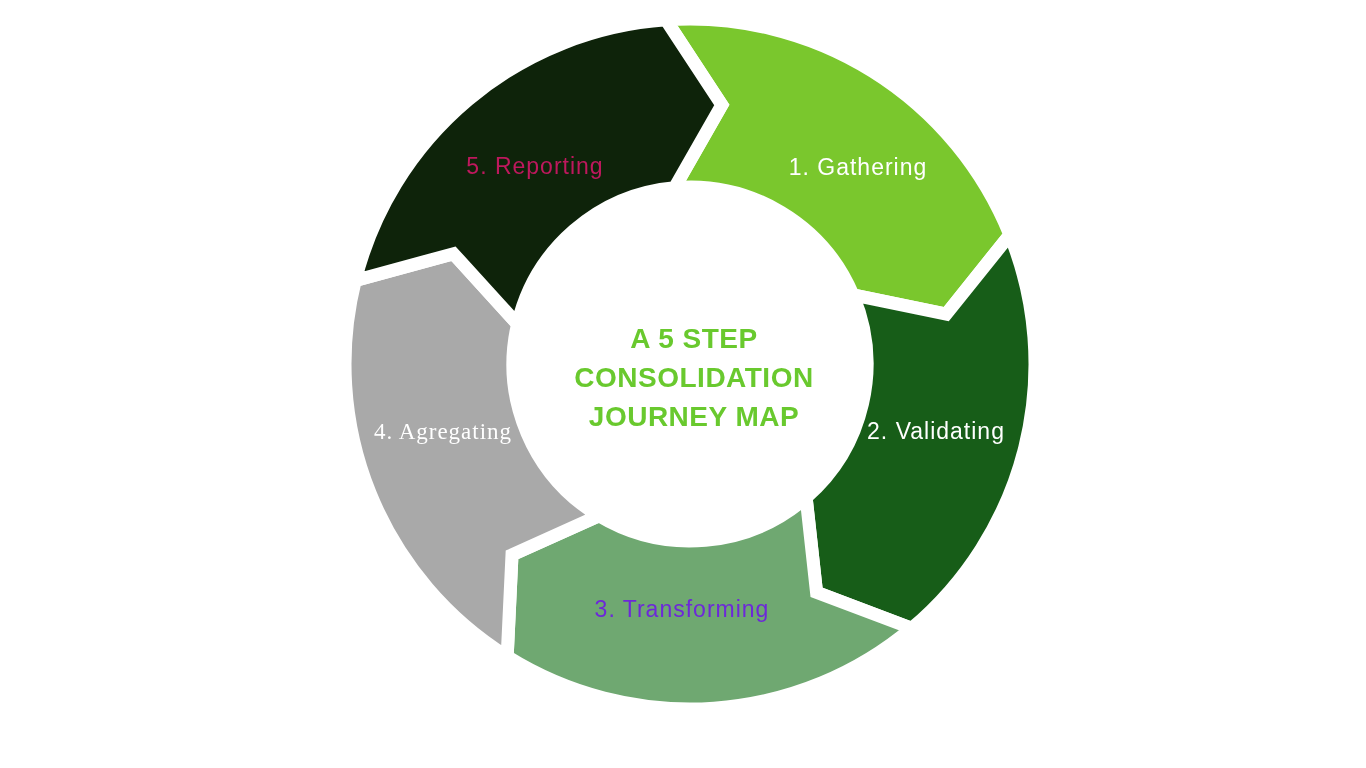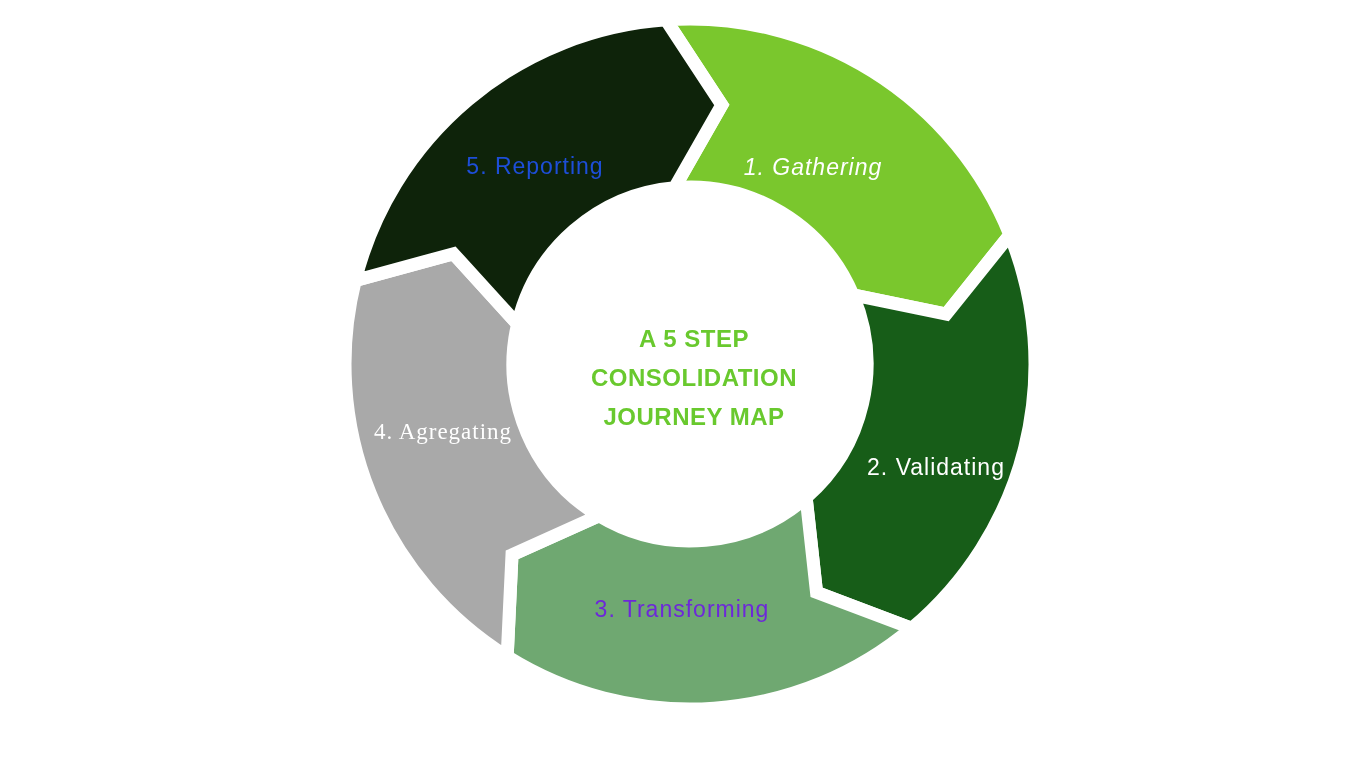--- a/index.html
+++ b/index.html
@@ -27,44 +27,44 @@
     font-size: 23px;
     font-weight: 400;
     letter-spacing: 1px;
     white-space: nowrap;
   }
   .center-title {
     position: absolute;
     transform: translate(-50%, -50%);
     text-align: center;
     font-weight: 700;
-    font-size: 24px;
+    font-size: 28px;
     line-height: 39px;
     letter-spacing: 0.5px;
     white-space: nowrap;
   }
 </style>
 </head>
 <body style="background: rgb(255, 255, 255);">
 
 <div class="canvas">
 
   <svg class="ring-svg" width="1366" height="768" viewBox="0 0 1366 768" aria-hidden="true">
       <path d="M674.57,187.67 L721.81,104.95 L665.93,19.84 A345 345 0 0 1 1009.88,234.76 L946.2,314.2 L852.93,294.84 A177 177 0 0 0 674.57,187.67 Z" fill="#7AC72D" stroke="#FFFFFF" stroke-width="13" stroke-linejoin="miter" stroke-miterlimit="12"></path>
       <path d="M852.93,294.84 L946.2,314.2 L1009.88,234.76 A345 345 0 0 1 911.76,628.29 L816.54,592.28 L806.12,497.58 A177 177 0 0 0 852.93,294.84 Z" fill="#175D18" stroke="#FFFFFF" stroke-width="13" stroke-linejoin="miter" stroke-miterlimit="12"></path>
       <path d="M806.12,497.58 L816.54,592.28 L911.76,628.29 A345 345 0 0 1 507.18,656.58 L512,554.88 L598.84,515.72 A177 177 0 0 0 806.12,497.58 Z" fill="#6FA871" stroke="#FFFFFF" stroke-width="13" stroke-linejoin="miter" stroke-miterlimit="12"></path>
       <path d="M598.84,515.72 L512,554.88 L507.18,656.58 A345 345 0 0 1 355.25,280.54 L453.45,253.7 L517.54,324.18 A177 177 0 0 0 598.84,515.72 Z" fill="#A9A9A9" stroke="#FFFFFF" stroke-width="13" stroke-linejoin="miter" stroke-miterlimit="12"></path>
       <path d="M517.54,324.18 L453.45,253.7 L355.25,280.54 A345 345 0 0 1 665.93,19.84 L721.81,104.95 L674.57,187.67 A177 177 0 0 0 517.54,324.18 Z" fill="#0E230A" stroke="#FFFFFF" stroke-width="13" stroke-linejoin="miter" stroke-miterlimit="12"></path>
     </svg>
 
-  <div class="seg-label" style="left: 813px; top: 167px; color: rgb(255, 255, 255); font-style: italic;">1. Gathering</div>
-  <div class="seg-label" style="left: 936px; top: 431px; color: rgb(255, 255, 255); margin-top: 36px;">2. Validating</div>
+  <div class="seg-label" style="left: 858px; top: 167px; color: rgb(255, 255, 255);">1. Gathering</div>
+  <div class="seg-label" style="left: 936px; top: 431px; color: rgb(255, 255, 255);">2. Validating</div>
   <div class="seg-label" style="left: 682px; top: 609px; color: #6d28d9;">3. Transforming</div>
   <div class="seg-label" style="left: 443px; top: 432px; color: rgb(255, 255, 255); font-family: Liberation Serif, serif;">4. Agregating</div>
-  <div class="seg-label" style="left: 535px; top: 166px; color: #1d4ed8;">5. Reporting</div>
+  <div class="seg-label" style="left: 535px; top: 166px; color: #be185d;">5. Reporting</div>
 
   <div class="center-title" style="left: 694px; top: 377px; color: rgb(105, 201, 46);">
     <div>A 5 STEP</div>
     <div>CONSOLIDATION</div>
     <div>JOURNEY MAP</div>
   </div>
 
 </div>
 
 </body></html>

